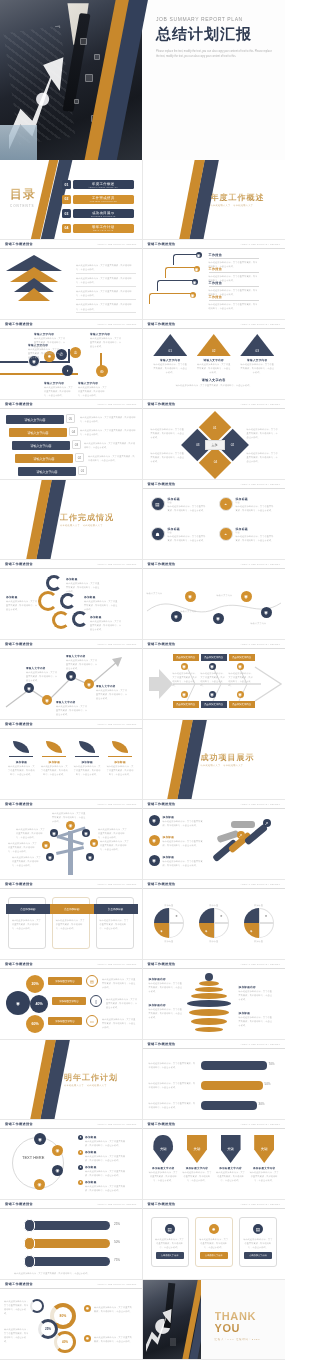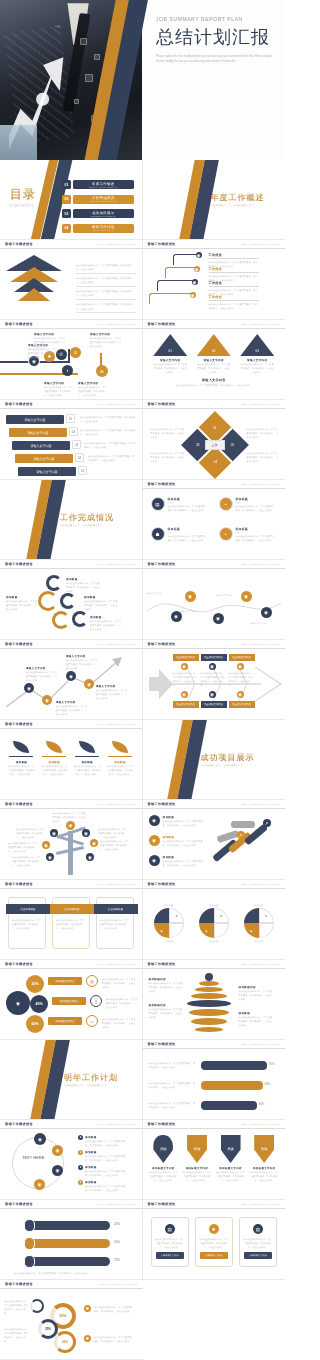--- a/index.html
+++ b/index.html
@@ -75,21 +75,21 @@
   .cover-year {
     font-size:27px; font-weight:bold; letter-spacing:-1px; line-height:1;
     background:linear-gradient(180deg,#e7d2a6 0%,#c79b52 45%,#a87b32 70%,#e3cda0 100%);
     -webkit-background-clip:text; background-clip:text; color:transparent;
     -webkit-text-fill-color:transparent;
   }
   .cover-sub {
     font-size:5px; letter-spacing:.6px; color:#9a9a9a; margin-top:2px; white-space:nowrap;
   }
   .cover-title {
-    font-size:18px; font-weight:normal; color:#2f3b52; letter-spacing:1px;
+    font-size:15px; font-weight:bold; color:#2f3b52; letter-spacing:1px;
     margin-top:3px; white-space:nowrap;
   }
   .cover-body {
     font-size:2.6px; color:#b0b0b0; line-height:1.9; margin-top:6px;
   }
 
   
   .toc-mark-navy {
     position:absolute; left:50px; top:-20px; width:13px; height:120px;
     background:#39465f; transform:rotate(13deg);
@@ -1105,15 +1105,28 @@
 
         <div class="mt" style="position:absolute;left:4px;top:10px;width:26px;">请在此处添加具体内容，文字尽量言简意赅，简单说明即可，不必过于繁琐。</div>
         <div class="mt" style="position:absolute;left:4px;top:38px;width:26px;">请在此处添加具体内容，文字尽量言简意赅，简单说明即可，不必过于繁琐。</div>
         <div class="ico gold" style="position:absolute;left:84px;top:16px;width:7px;height:7px;">✹</div>
         <div class="ico gold" style="position:absolute;left:84px;top:46px;width:7px;height:7px;">✹</div>
         <div class="mt" style="position:absolute;left:94px;top:16px;width:40px;">请在此处添加具体内容，文字尽量言简意赅，简单说明即可，不必过于繁琐。</div>
         <div class="mt" style="position:absolute;left:94px;top:46px;width:40px;">请在此处添加具体内容，文字尽量言简意赅，简单说明即可，不必过于繁琐。</div>
       </div>
     </div>
 
+    <div class="slide" style="padding:0;display:flex;">
+      <div class="ty-photo" style="width:58px;height:80px;">
+        <div style="position:absolute;left:40%;top:4%;width:12%;height:56%;background:linear-gradient(180deg,#1b1f26,#0e1014);transform:rotate(6deg);"></div>
+        <div style="position:absolute;left:6%;bottom:10%;width:46%;height:56%;background:rgba(255,255,255,.88);clip-path:polygon(0 100%, 22% 70%, 44% 84%, 76% 24%, 92% 36%, 96% 4%, 62% 12%, 74% 24%, 44% 68%, 22% 54%, 0 84%);"></div>
+        <div style="position:absolute;left:48%;top:72%;width:10%;height:10%;background:rgba(255,255,255,.14);"></div>
+      </div>
+      <div style="position:absolute;left:54px;top:-10px;width:8px;height:100px;background:#3b4760;transform:rotate(11deg);"></div>
+      <div style="position:absolute;left:47px;top:-10px;width:6px;height:100px;background:#cb8b2d;transform:rotate(11deg);"></div>
+      <div class="ty-right" style="padding-left:14px;padding-top:30px;">
+        <div class="ty-title" style="font-size:11px;">THANK YOU</div>
+        <div class="ty-sub" style="font-size:2.4px;">汇报人：XXX  汇报时间：2021</div>
+      </div>
+    </div>
   </div>
 
 </div>
 
 </body></html>

